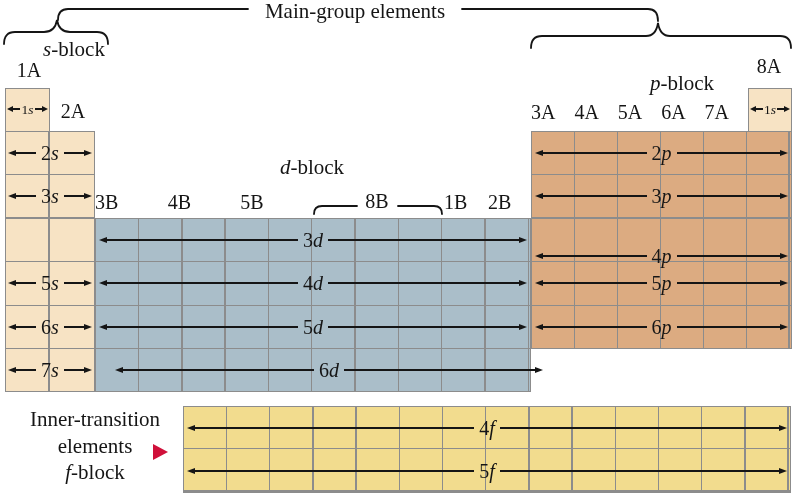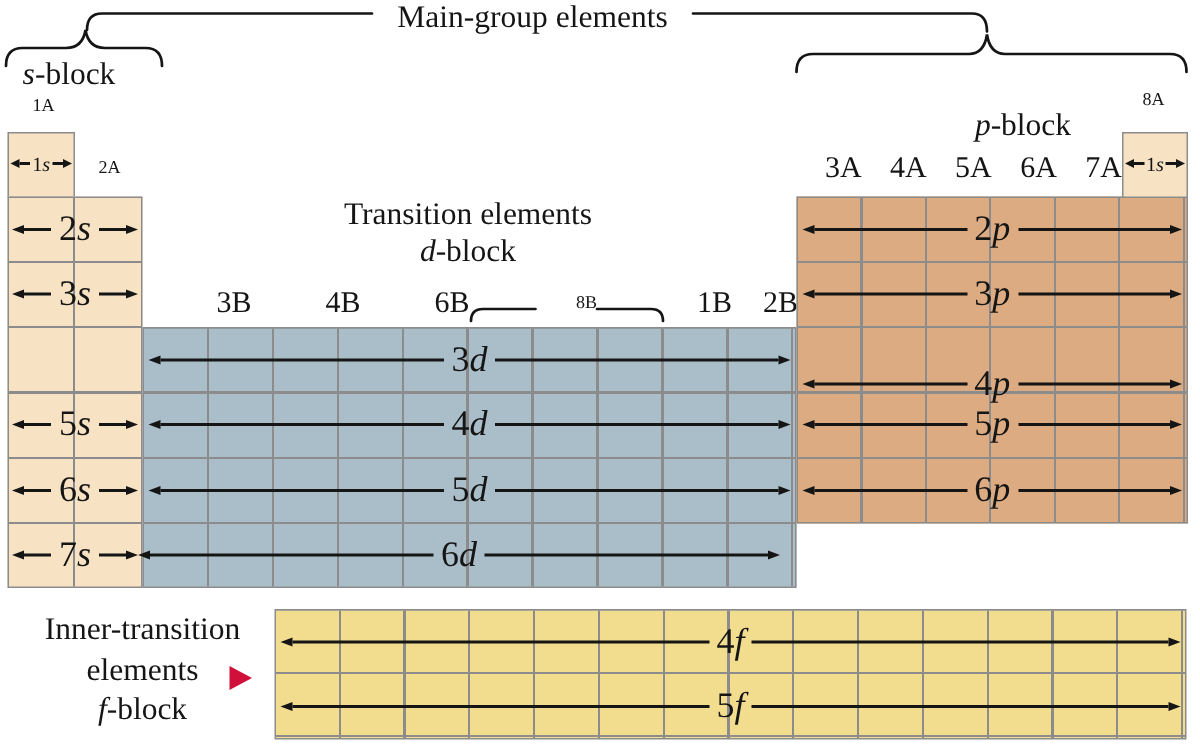--- a/index.html
+++ b/index.html
@@ -4,25 +4,25 @@
 <style>
   html,body{margin:0;padding:0;background:#fff;}
   #canvas{
     position:relative;width:800px;height:503px;background:var(--c-bg,#fff);
     font-family:"Liberation Serif","DejaVu Serif",serif;color:var(--c-ink,#151515);
     overflow:hidden;
   }
   svg.overlay{position:absolute;left:0;top:0;pointer-events:none;}
   svg.overlay path{fill:none;stroke:var(--c-ink,#151515);stroke-width:1.8;stroke-linecap:round;}
 
-  .lbl{position:absolute;transform:translateX(-50%);white-space:nowrap;font-size:12px;line-height:22px;}
+  .lbl{position:absolute;transform:translateX(-50%);white-space:nowrap;font-size:20px;line-height:22px;}
   .lbl.big{font-size:21px;}
   .lbl i{font-style:italic;}
 
-  .hgroup{position:absolute;display:grid;font-size:20px;text-align:right;line-height:24px;}
+  .hgroup{position:absolute;display:grid;font-size:20px;text-align:left;line-height:24px;}
 
   .block{position:absolute;border:1.5px solid var(--c-grid-line,#8c8c8c);box-sizing:border-box;}
   #s-cell-1s,#he-cell{background:var(--c-s-block,#f7e3c4);}
   #s-main{
     background-image:
       linear-gradient(to right,transparent 0 42.5px,var(--c-grid-line,#8c8c8c) 42.5px 44px,transparent 44px 100%),
       repeating-linear-gradient(to bottom,transparent 0 42px,var(--c-grid-line,#8c8c8c) 42px 43.5px);
     background-color:var(--c-s-block,#f7e3c4);
   }
   #d-main{
@@ -37,21 +37,21 @@
       repeating-linear-gradient(to bottom,transparent 0 42px,var(--c-grid-line,#8c8c8c) 42px 43.5px);
     background-color:var(--c-p-block,#dcab81);
   }
   #f-main{
     background-image:
       repeating-linear-gradient(to right,transparent 0 41.7px,var(--c-grid-line,#8c8c8c) 41.7px 43.2px),
       repeating-linear-gradient(to bottom,transparent 0 40.8px,var(--c-grid-line,#8c8c8c) 40.8px 42.3px),
       linear-gradient(var(--c-f-block,#f2dc8e),var(--c-f-block,#f2dc8e));
   }
 
-  .arrow{position:absolute;display:flex;align-items:center;height:43.5px;font-size:24px;}
+  .arrow{position:absolute;display:flex;align-items:center;height:43.5px;font-size:20px;}
   .arrow .ln{flex:1;height:1.6px;background:var(--c-ink,#151515);min-width:2px;}
   .arrow b{display:block;width:0;height:0;}
   .arrow .al{border-top:3.8px solid transparent;border-bottom:3.8px solid transparent;border-right:8px solid var(--c-ink,#151515);}
   .arrow .ar{border-top:3.8px solid transparent;border-bottom:3.8px solid transparent;border-left:8px solid var(--c-ink,#151515);}
   .arrow .albl{padding:0 5px;line-height:1;white-space:nowrap;}
   .arrow .albl i{font-style:italic;}
   .arrow.tiny{font-size:13.5px;justify-content:flex-end;}
   .arrow.tiny .albl{padding:0 1px;}
   .arrow.tiny .al{border-top-width:3px;border-bottom-width:3px;border-right-width:6px;}
   .arrow.tiny .ar{border-top-width:3px;border-bottom-width:3px;border-left-width:6px;}
@@ -73,37 +73,36 @@
     <path d="M248,9 H68 Q58,9 58,20"></path>
     <path d="M462,9 H648 Q658,9 658,21"></path>
     <path d="M4,44 Q4,32 15,32 H44 Q55,32 57,20 Q59,32 70,32 H97 Q108,32 108,44"></path>
     <path d="M531,48 Q531,36 542,36 H646 Q656,36 658,23 Q660,36 670,36 H780 Q791,36 791,48"></path>
     <path d="M314,214 Q314,206 322,206 H357"></path>
     <path d="M398,206 H434 Q442,206 442,214"></path>
   </svg>
 
   <div class="lbl big" style="left:355px;top:0px">Main-group elements</div>
 
-  <div class="lbl big" style="left:46px;top:38px"><i>s</i><span>-block</span></div>
+  <div class="lbl big" style="left:74px;top:38px"><i>s</i><span>-block</span></div>
   <div class="lbl" style="left:29px;top:59px">1A</div>
   <div class="lbl" style="left:73px;top:100px">2A</div>
   <div class="lbl" style="left:769px;top:55px">8A</div>
   <div class="lbl big" style="left:682px;top:72px"><i>p</i><span>-block</span></div>
 
-  <div class="lbl big" style="left:312px;top:131px">Transition elements</div>
   <div class="lbl big" style="left:312px;top:156px"><i>d</i><span>-block</span></div>
 
   <div class="hgroup" style="left:95px;top:190px;width:218px;grid-template-columns:repeat(3,1fr)">
     <span>3B</span>
     <span>4B</span>
-    <span>6B</span>
+    <span>5B</span>
     <span>7B</span>
     <span>7B</span>
   </div>
-  <div class="lbl" style="left:391px;top:190px">8B</div>
+  <div class="lbl" style="left:377px;top:190px">8B</div>
   <div class="hgroup" style="left:444px;top:190px;width:88px;grid-template-columns:repeat(2,1fr)">
     <span>1B</span>
     <span>2B</span>
   </div>
   <div class="hgroup" style="left:531px;top:100px;width:217px;grid-template-columns:repeat(5,1fr)">
     <span>3A</span>
     <span>4A</span>
     <span>5A</span>
     <span>6A</span>
     <span>7A</span>
@@ -181,21 +180,21 @@
       <b class="ln"></b>
       <b class="ar"></b>
     </div>
   <div class="arrow" style="left:99px;top:305px;width:428px">
       <b class="al"></b>
       <b class="ln"></b>
       <span class="albl"><span>5</span><i>d</i></span>
       <b class="ln"></b>
       <b class="ar"></b>
     </div>
-  <div class="arrow" style="left:92px;top:348.5px;width:428px">
+  <div class="arrow" style="left:115px;top:348.5px;width:428px">
       <b class="al"></b>
       <b class="ln"></b>
       <span class="albl"><span>6</span><i>d</i></span>
       <b class="ln"></b>
       <b class="ar"></b>
     </div>
 
   <div class="arrow" style="left:535px;top:131px;width:253px">
       <b class="al"></b>
       <b class="ln"></b>

